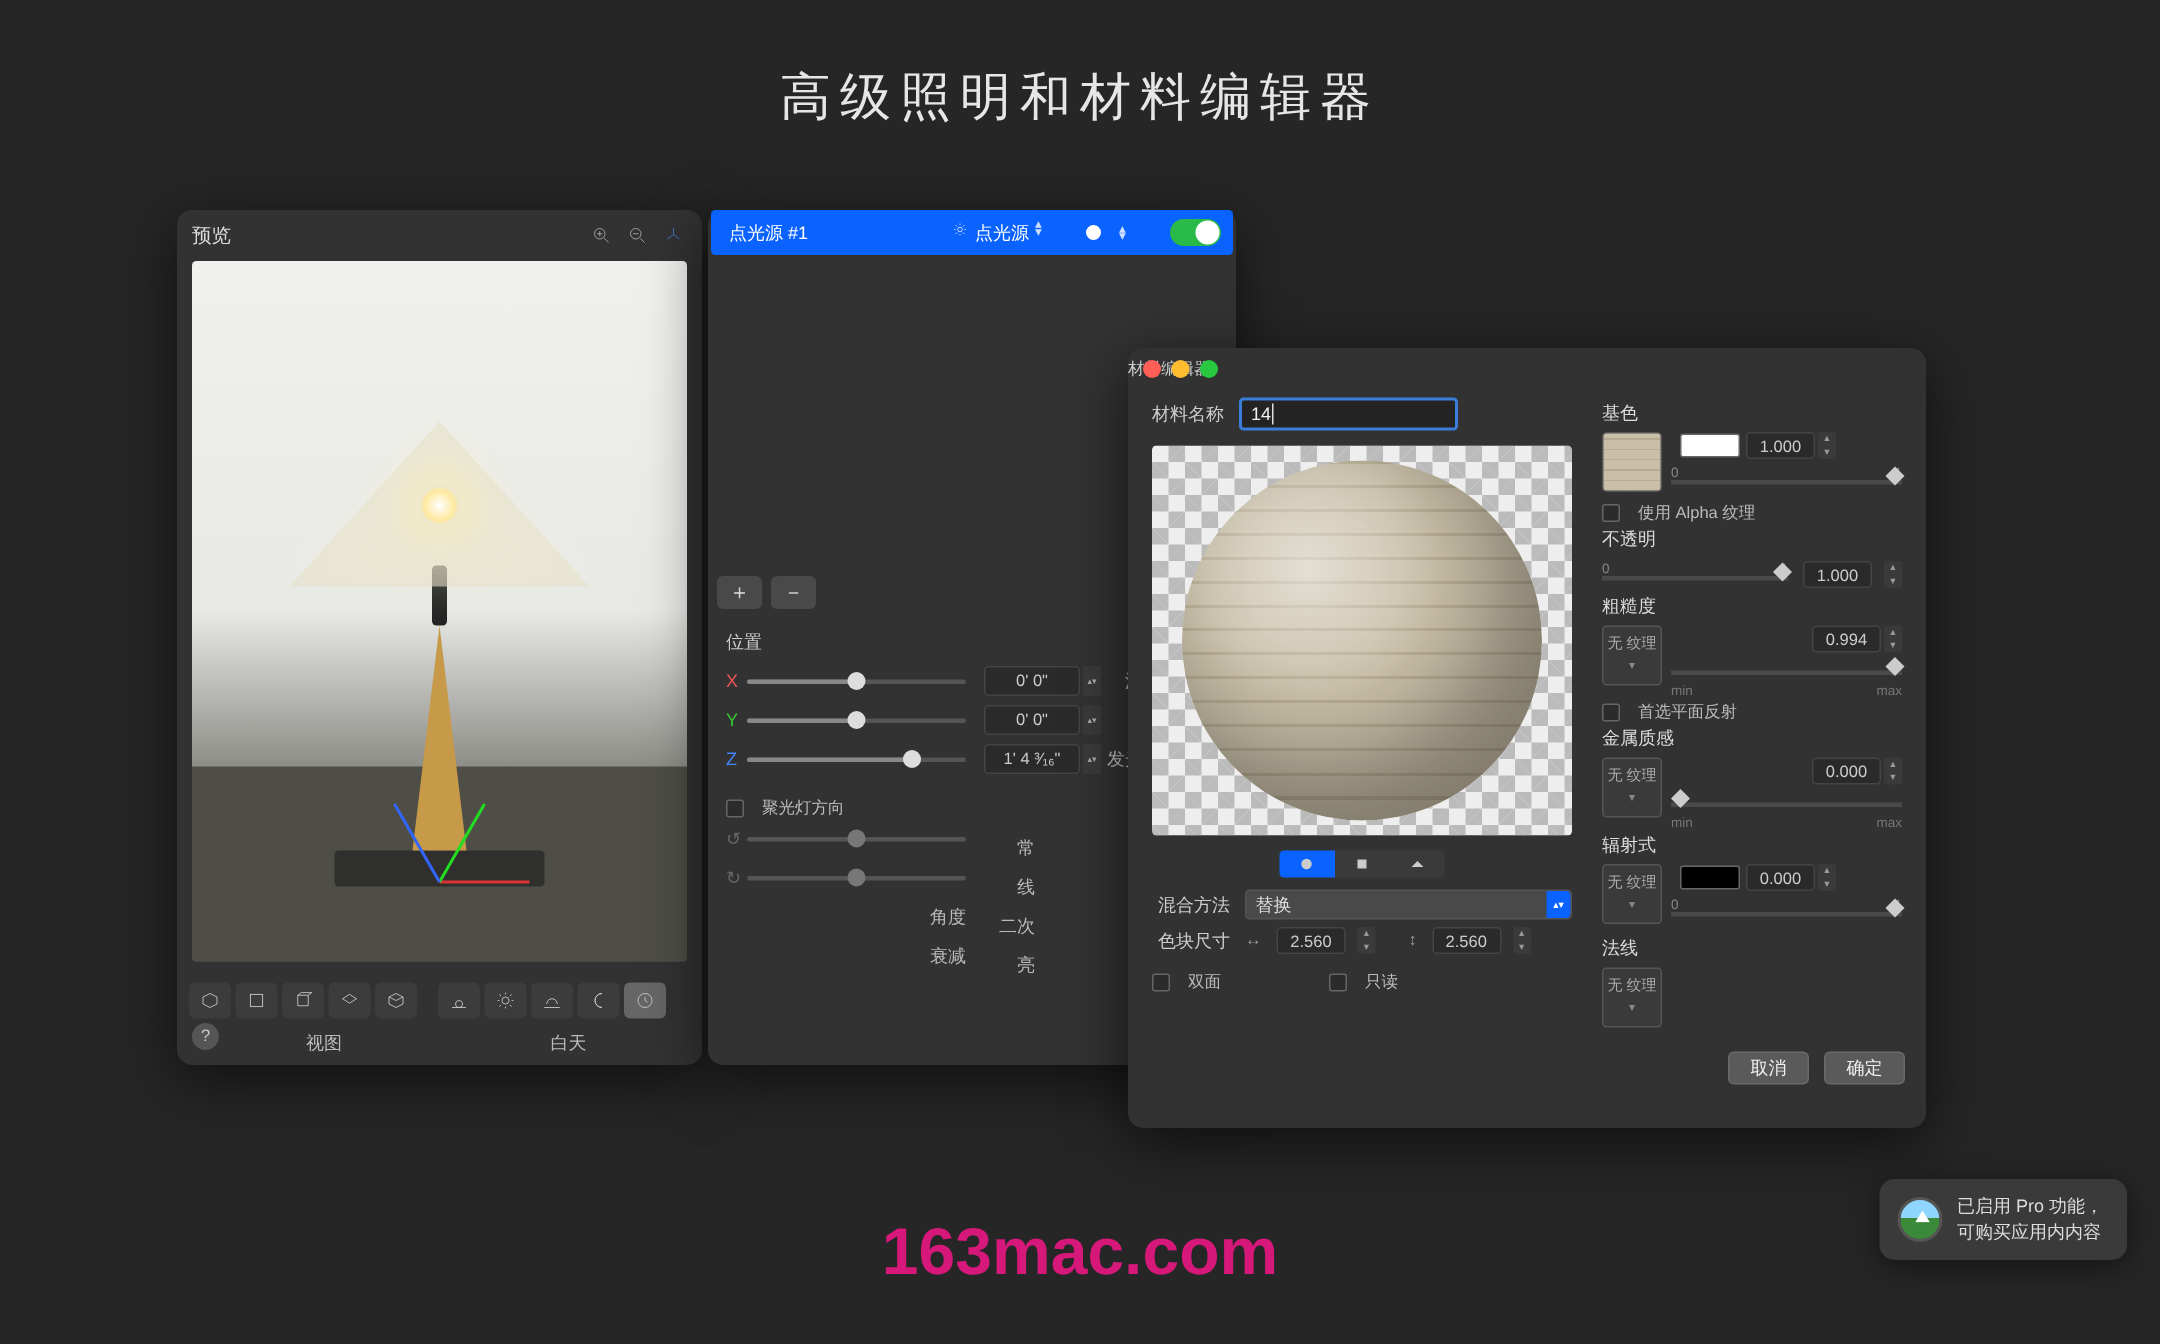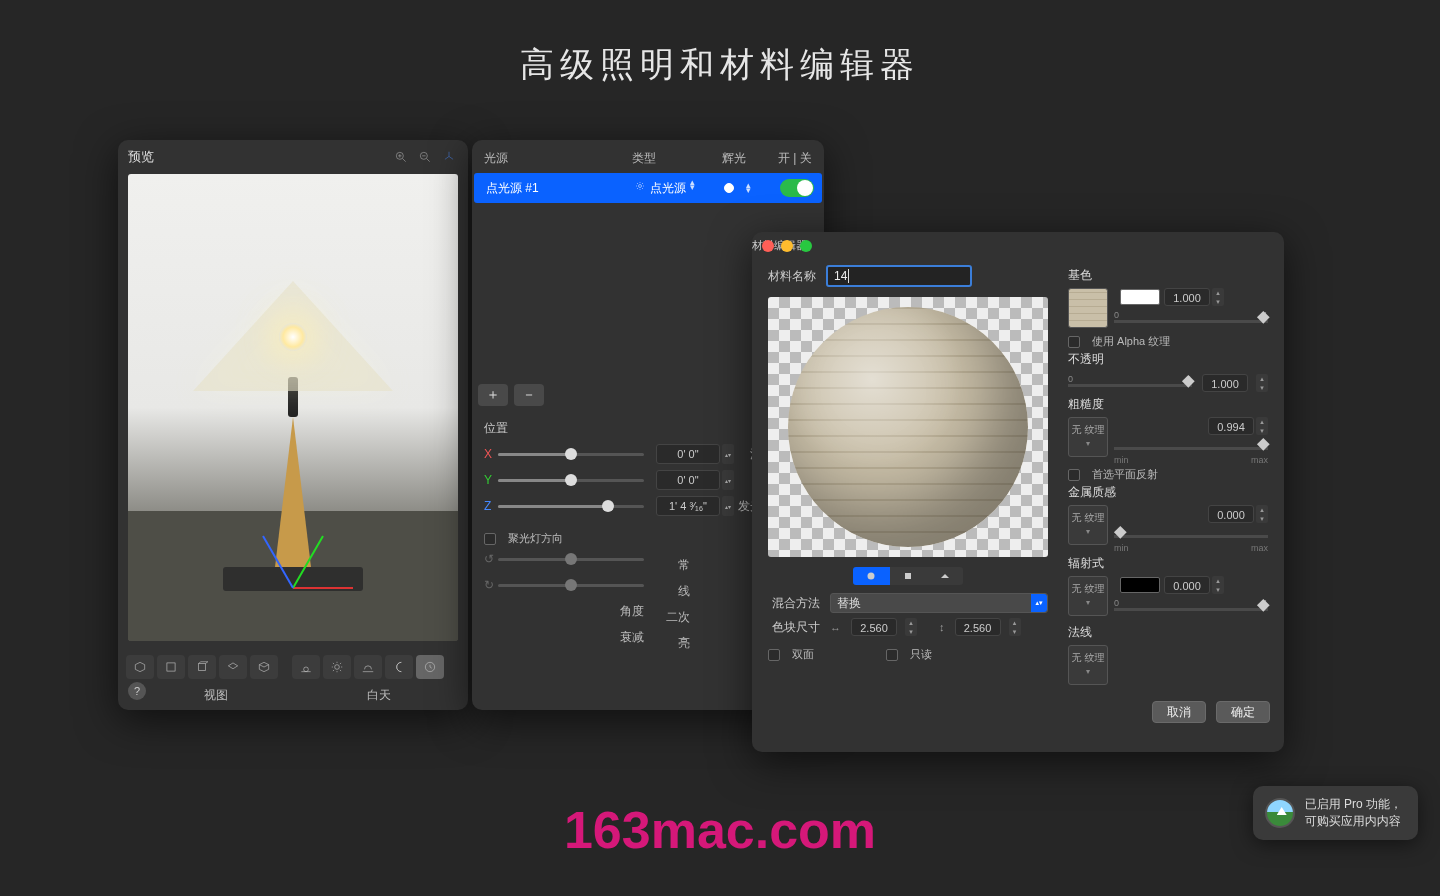--- a/index.html
+++ b/index.html
@@ -252,21 +252,21 @@
   .mini-slider .end{position:absolute;top:0;font-size:9px;color:#888;}
   .mini-slider .e0{left:0;} .mini-slider .e1{right:0;}
   .mini-slider .lmin{position:absolute;bottom:-8px;left:0;font-size:9px;color:#777;}
   .mini-slider .lmax{position:absolute;bottom:-8px;right:0;font-size:9px;color:#777;}
   .opacity-row{display:flex;align-items:center;gap:6px;}
   .flex-right{display:inline-flex;align-items:center;}
 
   
   .watermark{
     position:absolute; left:50%; bottom:36px; transform:translateX(-50%);
-    font-size:52px; font-weight:900; color:#d51879; letter-spacing:0;
+    font-size:44px; font-weight:900; color:#d51879; letter-spacing:0;
     font-family: Arial Black, Arial, sans-serif;
   }
   
   .pro-badge{
     position:absolute; right:22px; bottom:56px;
     background:#3a3a3a; border-radius:10px; padding:10px 16px 10px 12px;
     display:flex; align-items:center; gap:10px; color:#ddd; font-size:12px;
     box-shadow:0 4px 20px rgba(0,0,0,0.5);
     cursor:pointer;
   }
@@ -372,26 +372,20 @@
       </span>
   </div>
   <div class="prev-labels">
     <span class="l1">视图</span>
     <span class="l2">白天</span>
   </div>
   <div class="help-btn">?</div>
 </div>
 
 <div class="panel panel-lights">
-  <div class="lights-header">
-    <div>光源</div>
-    <div>类型</div>
-    <div>辉光</div>
-    <div>开 | 关</div>
-  </div>
   <div class="light-row">
     <div>点光源 #1</div>
     <div>
       <svg width="12" height="12" viewBox="0 0 24 24" style="stroke:#fff;fill:none;">
           <circle cx="12" cy="12" r="3"></circle>
           <path d="M12 4v2M12 18v2M4 12h2M18 12h2M6 6l2 2M16 16l2 2M16 8l2-2M6 18l2-2"></path>
         </svg>
       <span>点光源</span>
       <span class="mini-sel">▴<br>▾</span>
     </div>

